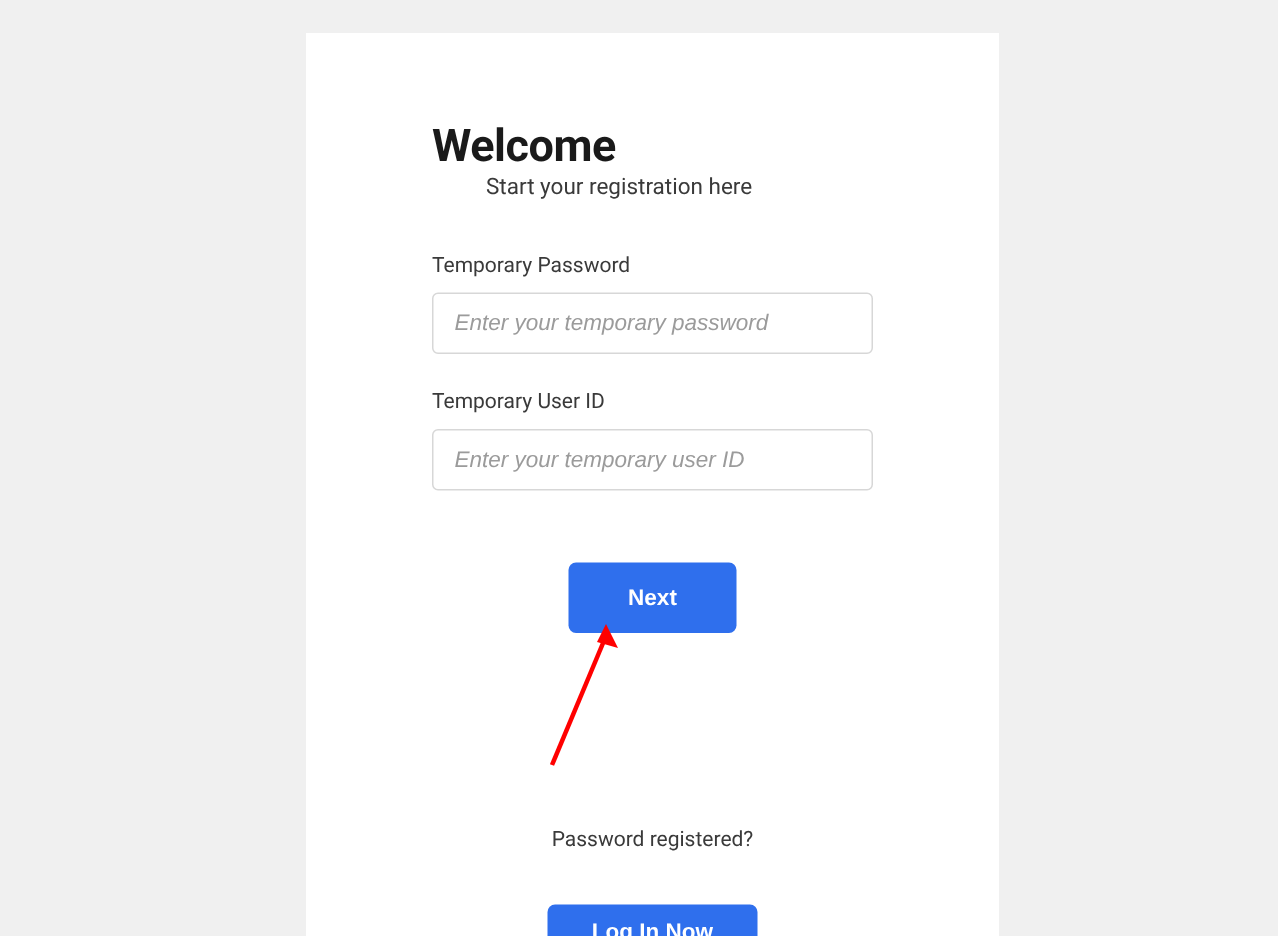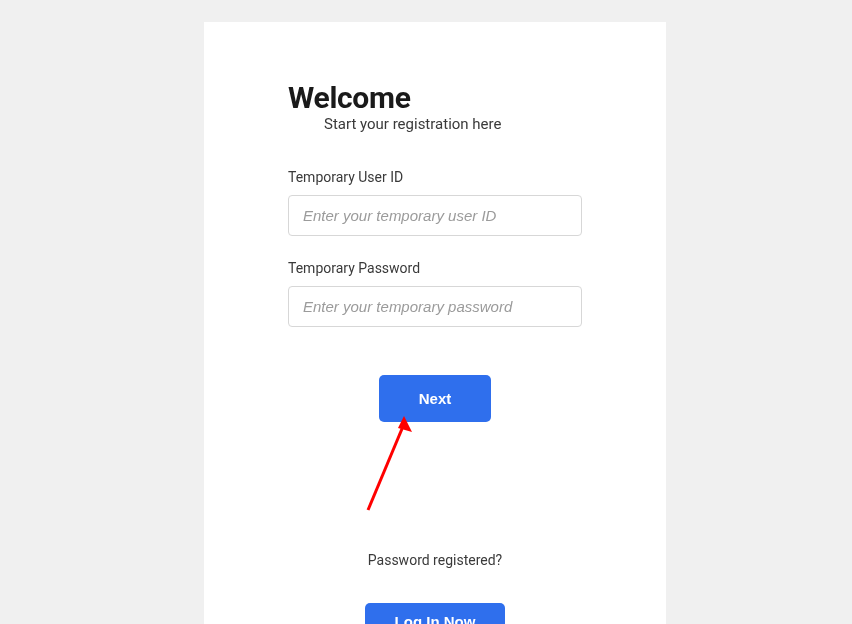--- a/index.html
+++ b/index.html
@@ -101,27 +101,27 @@
     }
   </style>
 </head>
 <body>
 
 <div class="card">
   <h1 class="heading">Welcome</h1>
   <p class="subheading">Start your registration here</p>
 
   <div class="form-group">
-    <label class="label">Temporary User ID</label>
-    <input type="text" class="input" placeholder="Enter your temporary user ID" style="">
+    <label class="label">Temporary Password</label>
+    <input type="password" class="input" placeholder="Enter your temporary password" style="">
   </div>
 
   <div class="form-group">
-    <label class="label">Temporary Password</label>
-    <input type="password" class="input" placeholder="Enter your temporary password" style="">
+    <label class="label">Temporary User ID</label>
+    <input type="text" class="input" placeholder="Enter your temporary user ID" style="">
   </div>
 
   <div class="next-wrap">
     <button class="btn-primary">Next</button>
   </div>
 
   <div class="footer">
     <p class="footer-text">Password registered?</p>
     <button class="btn-login">Log In Now</button>
   </div>

